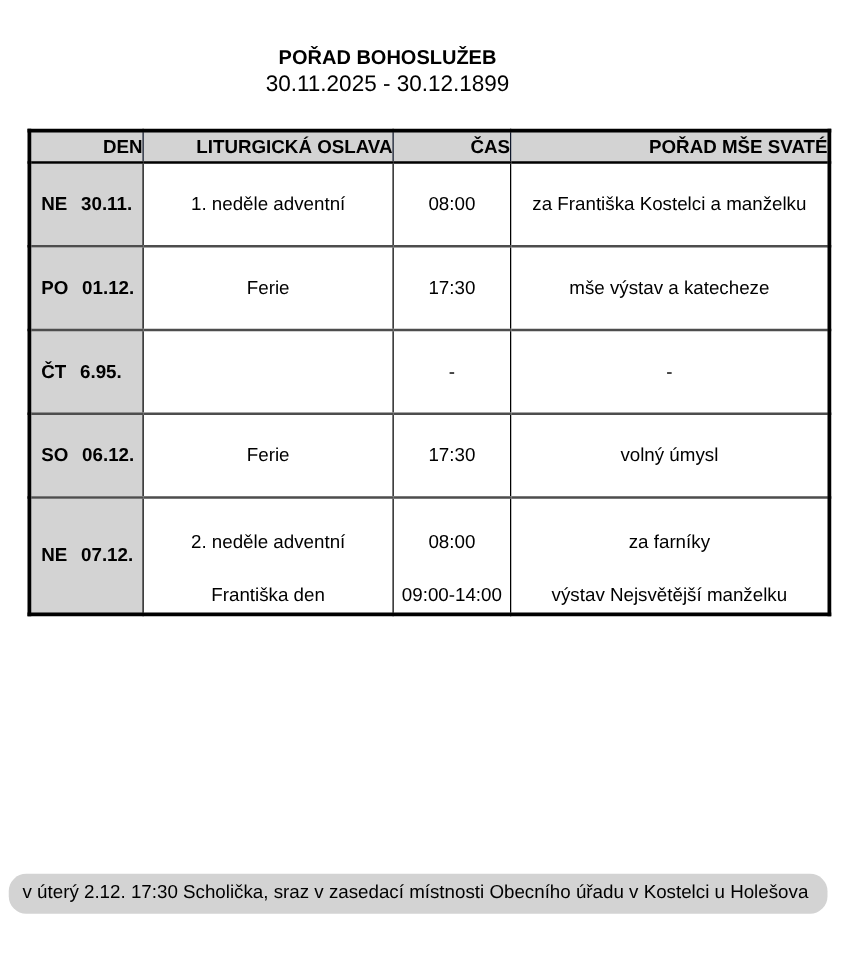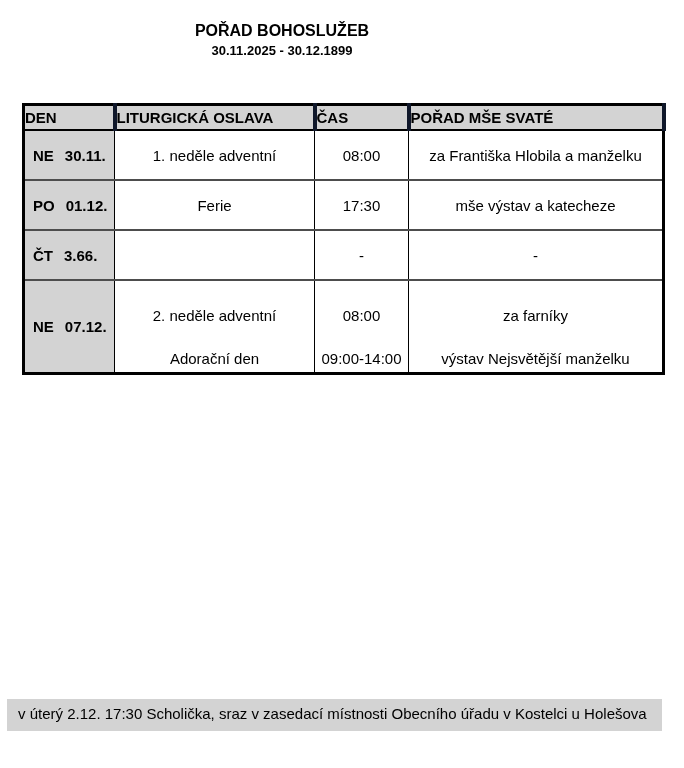--- a/index.html
+++ b/index.html
@@ -12,34 +12,35 @@
     height: 768px;
     position: relative;
     font-family: "Liberation Sans", sans-serif;
     color: #000000;
     overflow: hidden;
   }
 
   
   .title-block {
     position: absolute;
-    top: 20px;
+    top: 36px;
     left: 0;
     width: 564px;
     text-align: center;
+    padding-left: 28px;
   }
   .title-main,
   .title-church {
     font-size: 16px;
     font-weight: bold;
     line-height: 21px;
   }
   .title-range {
-    font-size: 13px;
-    font-weight: bold;
+    font-size: 18px;
+    font-weight: normal;
     line-height: 20px;
   }
 
   
   table.schedule {
     position: absolute;
     top: 103px;
     left: 22px;
     width: 640px;
     border-collapse: collapse;
@@ -48,28 +49,28 @@
   }
   col.c-den    { width: 91px; }
   col.c-oslava { width: 200px; }
   col.c-cas    { width: 94px; }
   col.c-umysl  { width: 255px; }
 
   th {
     background: #d3d3d3;
     font-size: 15px;
     font-weight: bold;
-    text-align: left;
+    text-align: right;
     height: 20px;
     padding: 1px 0 2px 0;
     border-left: 1px solid #000000;
-    border-right: 4px solid #0f172a;
+    border-right: 1px solid #0f172a;
     border-bottom: 2px solid #000000;
   }
-  tbody tr { height: 50px; }
+  tbody tr { height: 67px; }
   tbody tr.row-last { height: 93px; margin-top: 30px; }
 
   td {
     font-size: 15px;
     text-align: center;
     vertical-align: middle;
     padding: 0 6px;
     border-left: 1px solid #000000;
     border-right: 1px solid #000000;
     border-top: 2px solid #4d4d4d;
@@ -109,20 +110,21 @@
     position: absolute;
     top: 699px;
     left: 7px;
     width: 655px;
     box-sizing: border-box;
     background: #d3d3d3;
     padding: 5px 12px 7px 11px;
     font-size: 15px;
     line-height: 20px;
     text-align: left;
+    border-radius: 14px;
   }
 </style>
 </head>
 <body>
 
 <div class="title-block">
   <div class="title-main">POŘAD BOHOSLUŽEB</div>
   <div class="title-range">30.11.2025 - 30.12.1899</div>
 </div>
 
@@ -139,40 +141,46 @@
       <th>LITURGICKÁ OSLAVA</th>
       <th>ČAS</th>
       <th>POŘAD MŠE SVATÉ</th>
     </tr>
   </thead>
   <tbody>
     <tr>
       <td class="den"><span>NE</span><span class="date">30.11.</span></td>
       <td>1. neděle adventní</td>
       <td>08:00</td>
-      <td>za Františka Hlobila a manželku</td>
+      <td>za Františka Kostelci a manželku</td>
     </tr>
     <tr>
       <td class="den"><span>PO</span><span class="date">01.12.</span></td>
       <td>Ferie</td>
       <td>17:30</td>
       <td>mše výstav a katecheze</td>
     </tr>
     <tr>
-      <td class="den"><span>ČT</span><span class="date">3.66.</span></td>
+      <td class="den"><span>ČT</span><span class="date">6.95.</span></td>
       <td></td>
       <td>-</td>
       <td>-</td>
+    </tr>
+    <tr>
+      <td class="den"><span>SO</span><span class="date">06.12.</span></td>
+      <td>Ferie</td>
+      <td>17:30</td>
+      <td>volný úmysl</td>
     </tr>
     <tr class="row-last">
       <td class="den"><span>NE</span><span class="date">07.12.</span></td>
       <td class="dual">
         <div class="dual-wrap">
           <div class="dual-top">2. neděle adventní</div>
-          <div class="dual-bottom">Adorační den</div>
+          <div class="dual-bottom">Františka den</div>
         </div>
       </td>
       <td class="dual">
         <div class="dual-wrap">
           <div class="dual-top">08:00</div>
           <div class="dual-bottom">09:00-14:00</div>
         </div>
       </td>
       <td class="dual">
         <div class="dual-wrap">

